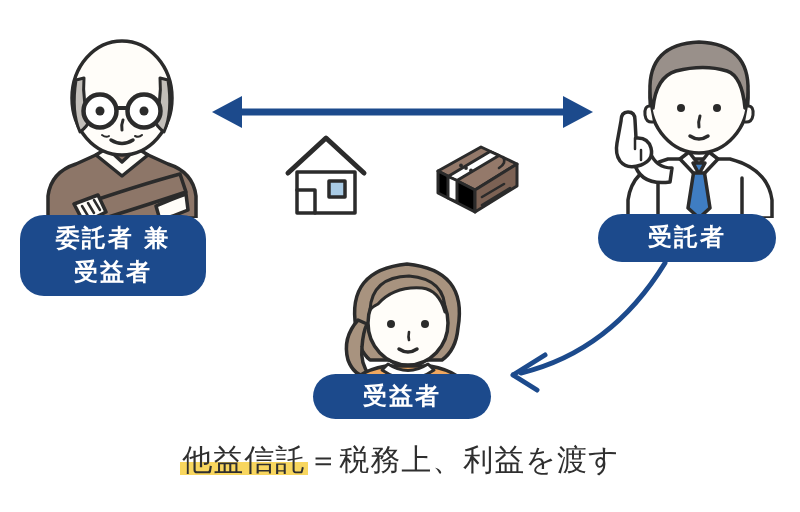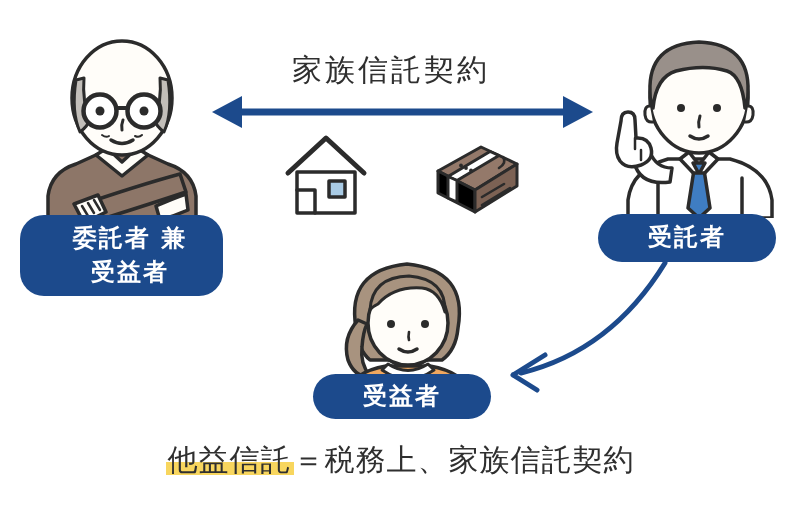--- a/index.html
+++ b/index.html
@@ -10,21 +10,21 @@
   .abs { position:absolute; }
   .title-label {
     position:absolute; left:276px; top:50px; width:230px; text-align:center;
     font-size:30px; color:#2f2f2f; letter-spacing:3px; font-weight:500; white-space:nowrap;
   }
   .pill {
     position:absolute; background:#1c4a8c; color:#ffffff; font-weight:bold;
     display:flex; flex-direction:column; align-items:center; justify-content:center;
     border-radius:24px; font-size:24px; letter-spacing:2px; line-height:1.4; text-align:center;
   }
-  .pill-settlor    { left:20px;  top:215px; width:186px; height:81px;padding-left:17px; }
+  .pill-settlor    { left:20px;  top:215px; width:186px; height:81px; }
   .pill-trustee    { left:598px; top:214px; width:178px; height:48px; }
   .pill-beneficiary{ left:313px; top:374px; width:178px; height:45px; }
   .profit-label {
     position:absolute; left:626px; top:339px; font-size:26px; color:#2f2f2f;
     letter-spacing:1px; white-space:nowrap;
   }
   .footnote {
     position:absolute; left:0; top:440px; width:800px; text-align:center;
     font-size:30px; color:#2f2f2f; letter-spacing:1px; white-space:nowrap;
   }
@@ -33,21 +33,20 @@
     padding:0 2px;
     text-align:right;
   }
   svg { display:block; }
 </style>
 </head>
 <body>
 
 <div class="canvas">
 
-  <div class="title-label">家族信託契約</div>
 
   <svg class="abs" style="left:210px; top:92px;" width="385" height="40" viewBox="0 0 385 40">
     <line x1="26" y1="20" x2="359" y2="20" stroke="#1c4a8c" stroke-width="7"></line>
     <polygon points="2,20 32,4 32,36" fill="#1c4a8c"></polygon>
     <polygon points="383,20 353,4 353,36" fill="#1c4a8c"></polygon>
   </svg>
 
   <svg class="abs" style="left:36px; top:22px;" width="172" height="196" viewBox="0 0 172 196">
     <g stroke="#2b2b2b" stroke-width="3.5" stroke-linecap="round" stroke-linejoin="round">
 
@@ -173,16 +172,16 @@
 
   <svg class="abs" style="left:495px; top:255px;" width="190" height="138" viewBox="0 0 190 138">
     <g stroke="#1c4a8c" stroke-width="5" fill="none" stroke-linecap="round" stroke-linejoin="round">
       <path d="M170 8 Q116 96 26 118"></path>
       <path d="M18 120 L50 100 M18 120 L42 135"></path>
     </g>
   </svg>
 
 
   <div class="footnote">
-    <span class="hl">他益信託</span><span>＝税務上、家族信託契約</span>
+    <span class="hl">他益信託</span><span>＝税務上、利益を渡す</span>
   </div>
 
 </div>
 
 </body></html>

